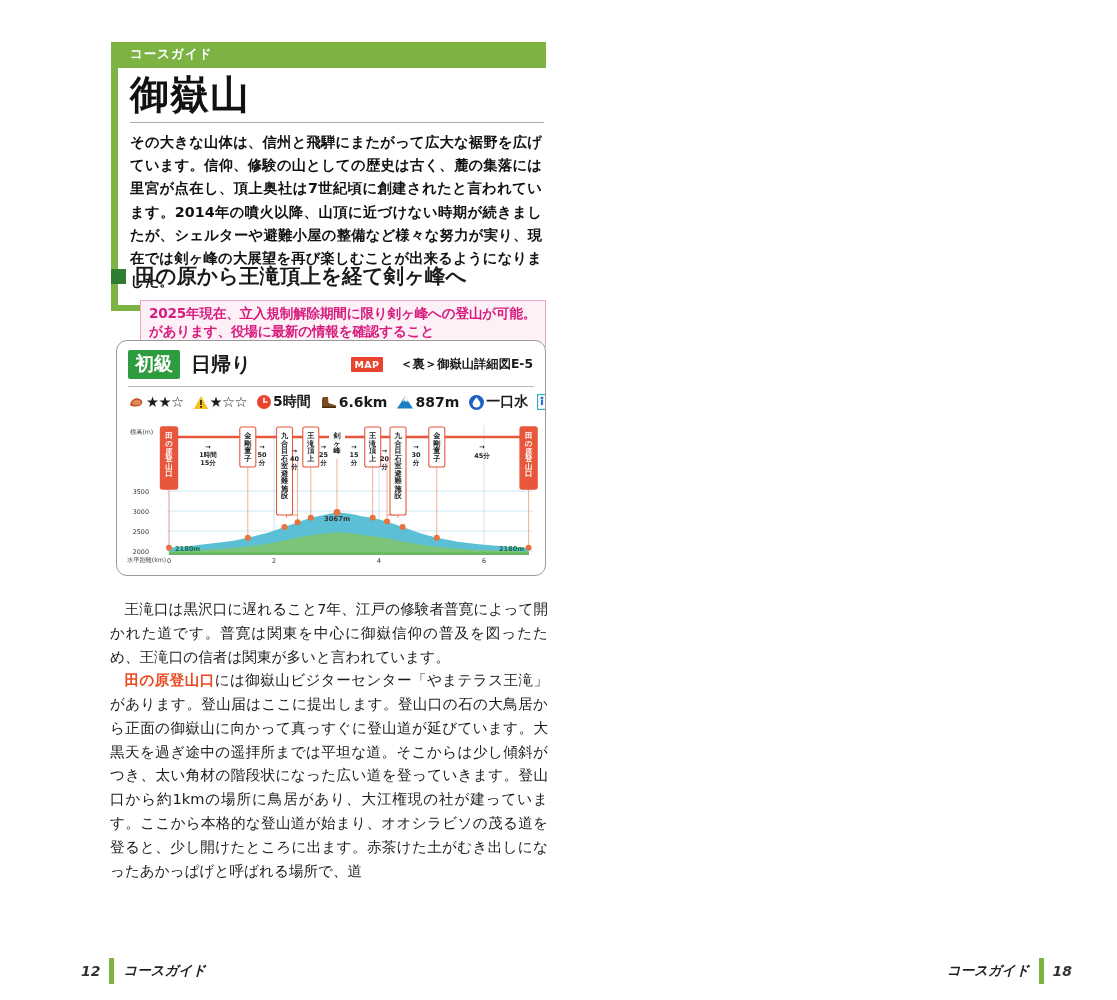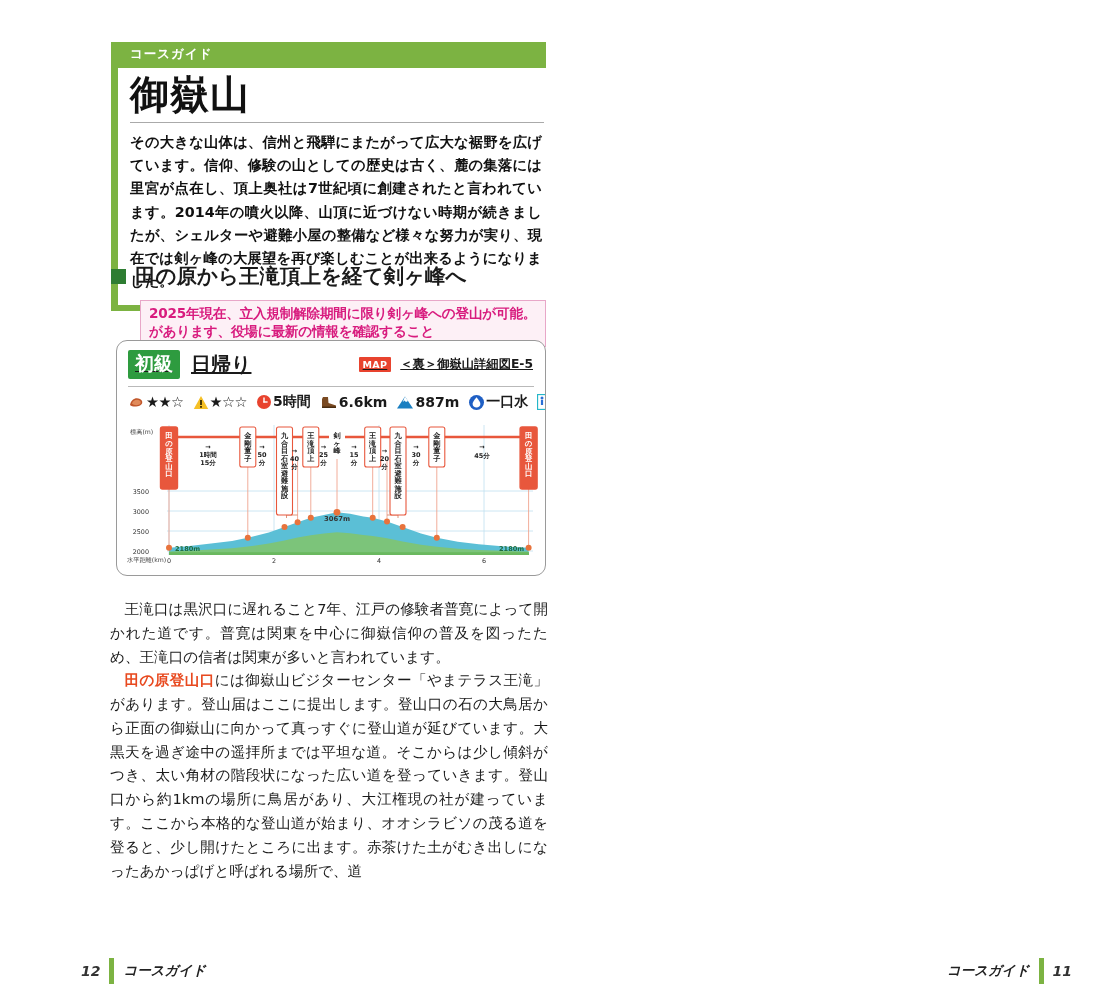--- a/index.html
+++ b/index.html
@@ -49,27 +49,27 @@
   .warn-box p {
     color:#d81b7e; font-weight:bold; font-size:13.6px; line-height:1.32;
     letter-spacing:-0.2px;
   }
 
   .info-card {
     position:absolute; left:80px; top:340px; width:430px; height:236px;
     border:1.5px solid #9a9a9a; border-radius:11px; background:#fff;
     overflow:hidden;
   }
-  .ic-row1 { display:flex; align-items:center; padding:9px 12px 4px 11px;text-decoration:underline; }
+  .ic-row1 { display:flex; align-items:center; padding:9px 12px 4px 11px; }
   .badge-grade {
     background:#2e9b3f; color:#fff; font-weight:bold; font-size:19px;
     padding:1px 7px 2px; border-radius:2px; letter-spacing:0px;
   }
   .lbl-daytrip { font-size:20px; font-weight:bold; margin-left:11px; }
-  .map-wrap { margin-left:auto; display:flex; align-items:center; gap:9px; }
+  .map-wrap { margin-left:auto; display:flex; align-items:center; gap:17px; }
   .badge-map {
     background:#e8432e; color:#fff; font-weight:bold; font-size:9.5px;
     padding:1.5px 4px 2px; letter-spacing:0.3px; border-radius:1px;
   }
   .map-text { font-size:12.3px; font-weight:bold; }
   .ic-rule { height:1px; background:#b9b9b9; margin:3px 11px 0; }
 
   .ic-row2 {
     display:flex; align-items:center; padding:6px 8px 7px 11px;
     font-size:14px; font-weight:bold; gap:2px; white-space:nowrap;
@@ -360,16 +360,16 @@
       <span class="fbar"></span>
       <span class="fname">コースガイド</span>
     </div>
   </div>
 
   <div class="page page-right">
 
     <div class="footer footer-right">
       <span class="fname">コースガイド</span>
       <span class="fbar"></span>
-      <span class="pno">11</span>
+      <span class="pno">18</span>
     </div>
   </div>
 </div>
 
 </body></html>

